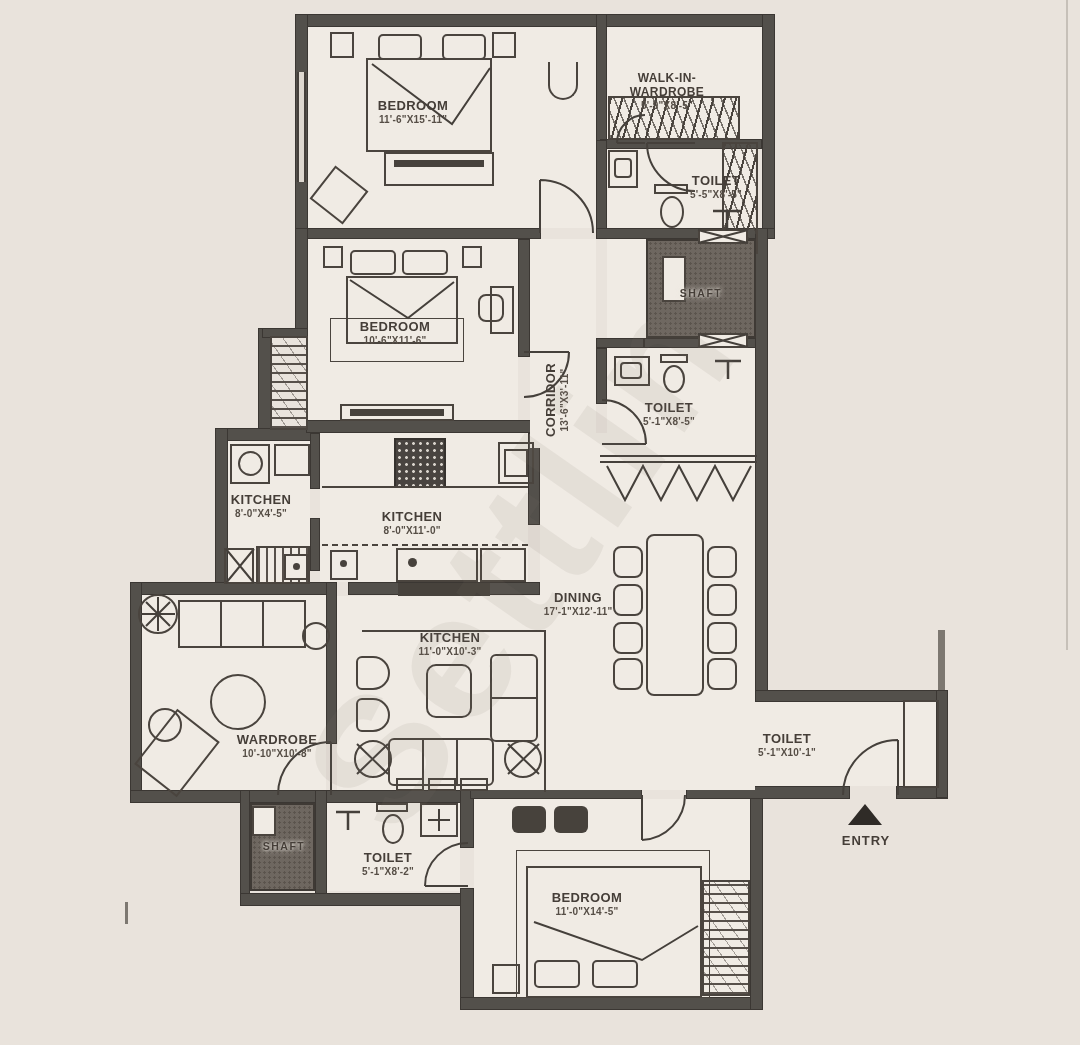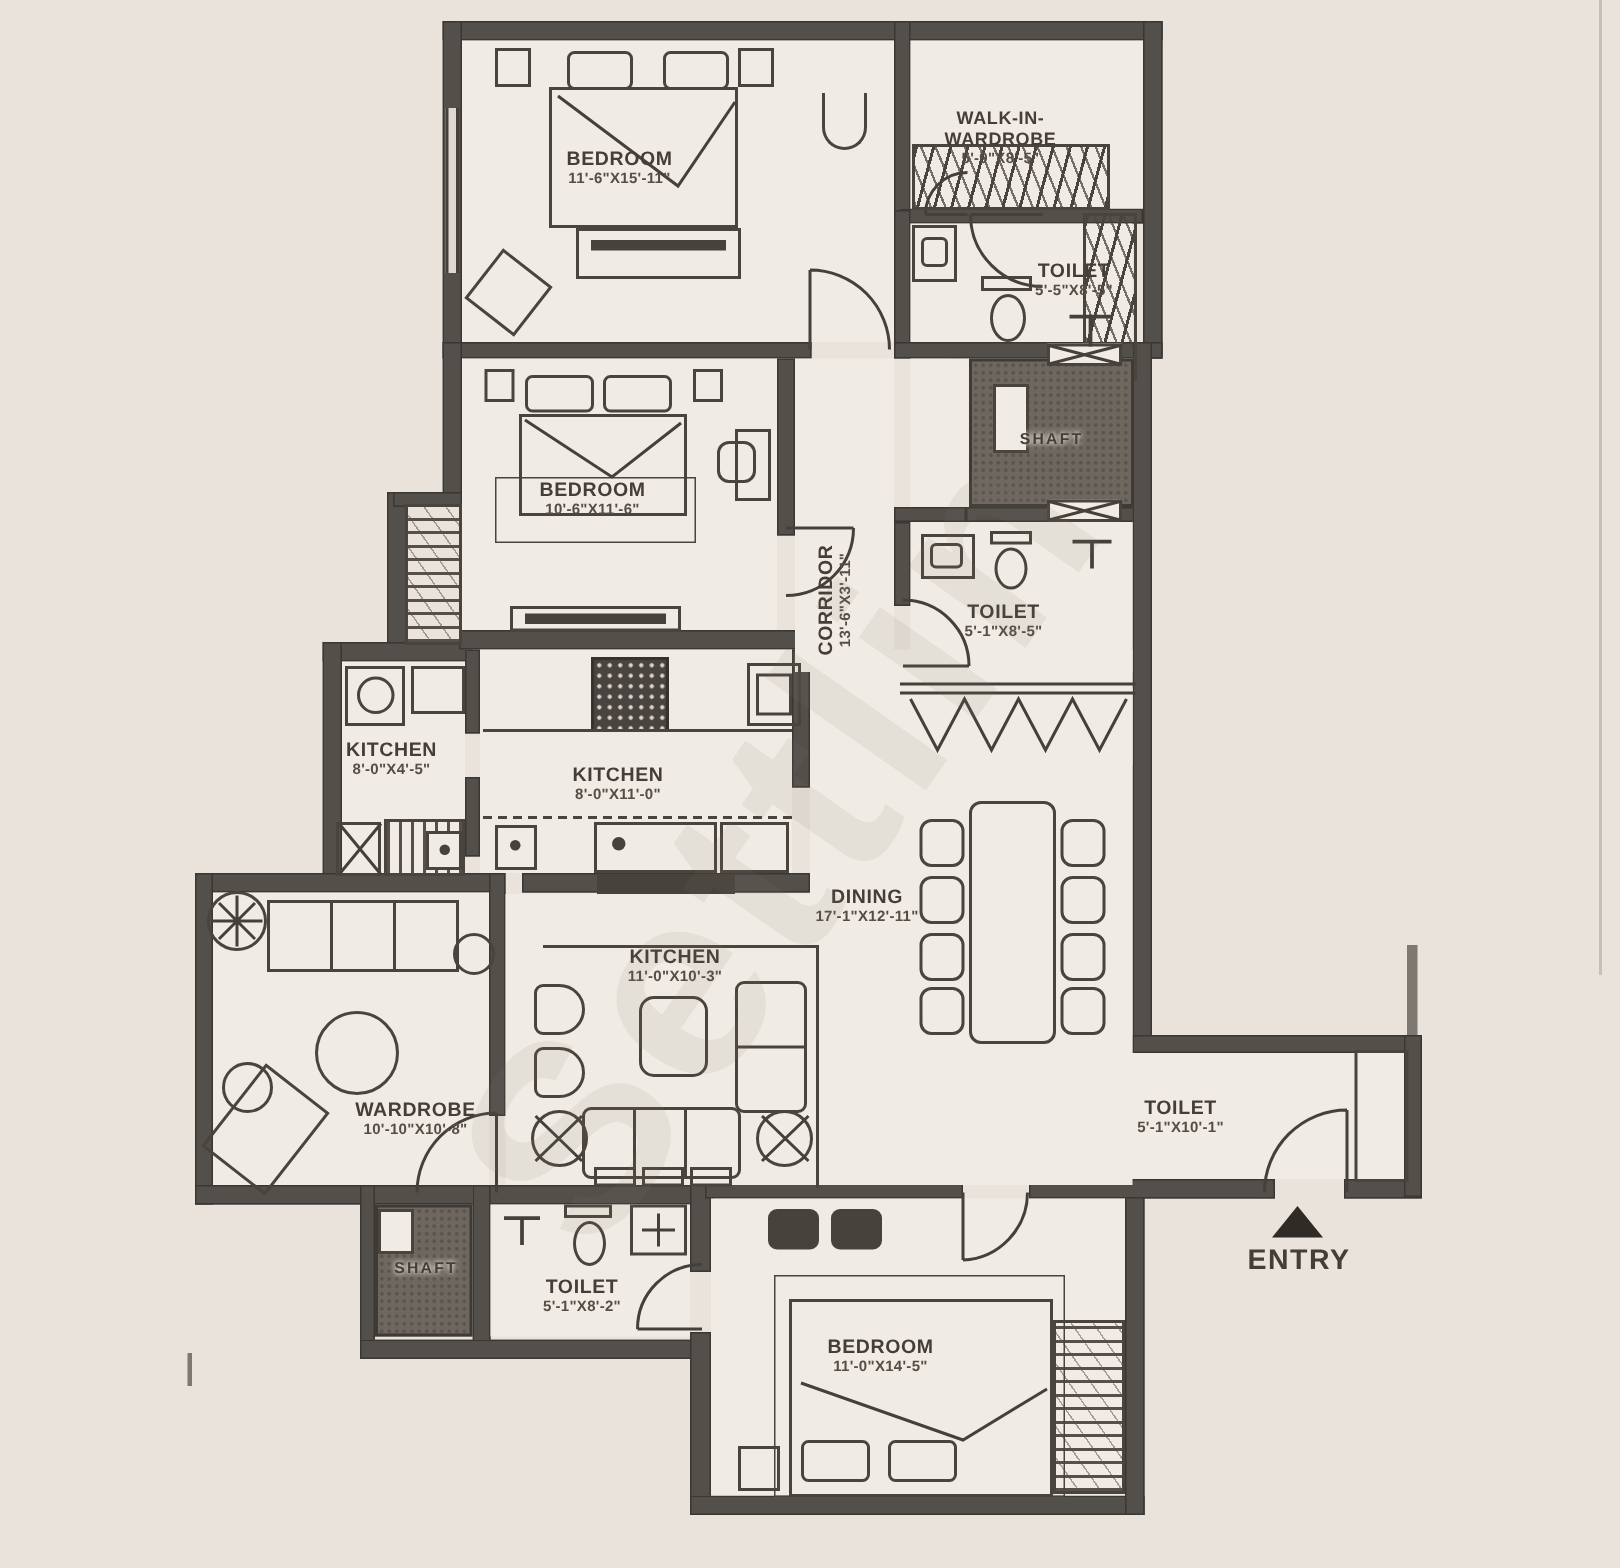--- a/index.html
+++ b/index.html
@@ -297,17 +297,17 @@
   <div class="lbl sm" style="left:284px;top:846px">
     <div class="nm">SHAFT</div>
   </div>
   <div class="lbl" style="left:587px;top:904px">
     <div class="nm">BEDROOM</div>
     <div class="dm">11'-0"X14'-5"</div>
   </div>
 
   <div class="entry-tri" style="left:848px;top:804px"></div>
   <div class="lbl" style="left:866px;top:841px">
-    <div class="nm" style="font-size:19px;letter-spacing:1px">ENTRY</div>
+    <div class="nm" style="font-size:13px;letter-spacing:1px">ENTRY</div>
   </div>
 
   <div class="wm">Settlin</div>
 </div>
 
 </body></html>

